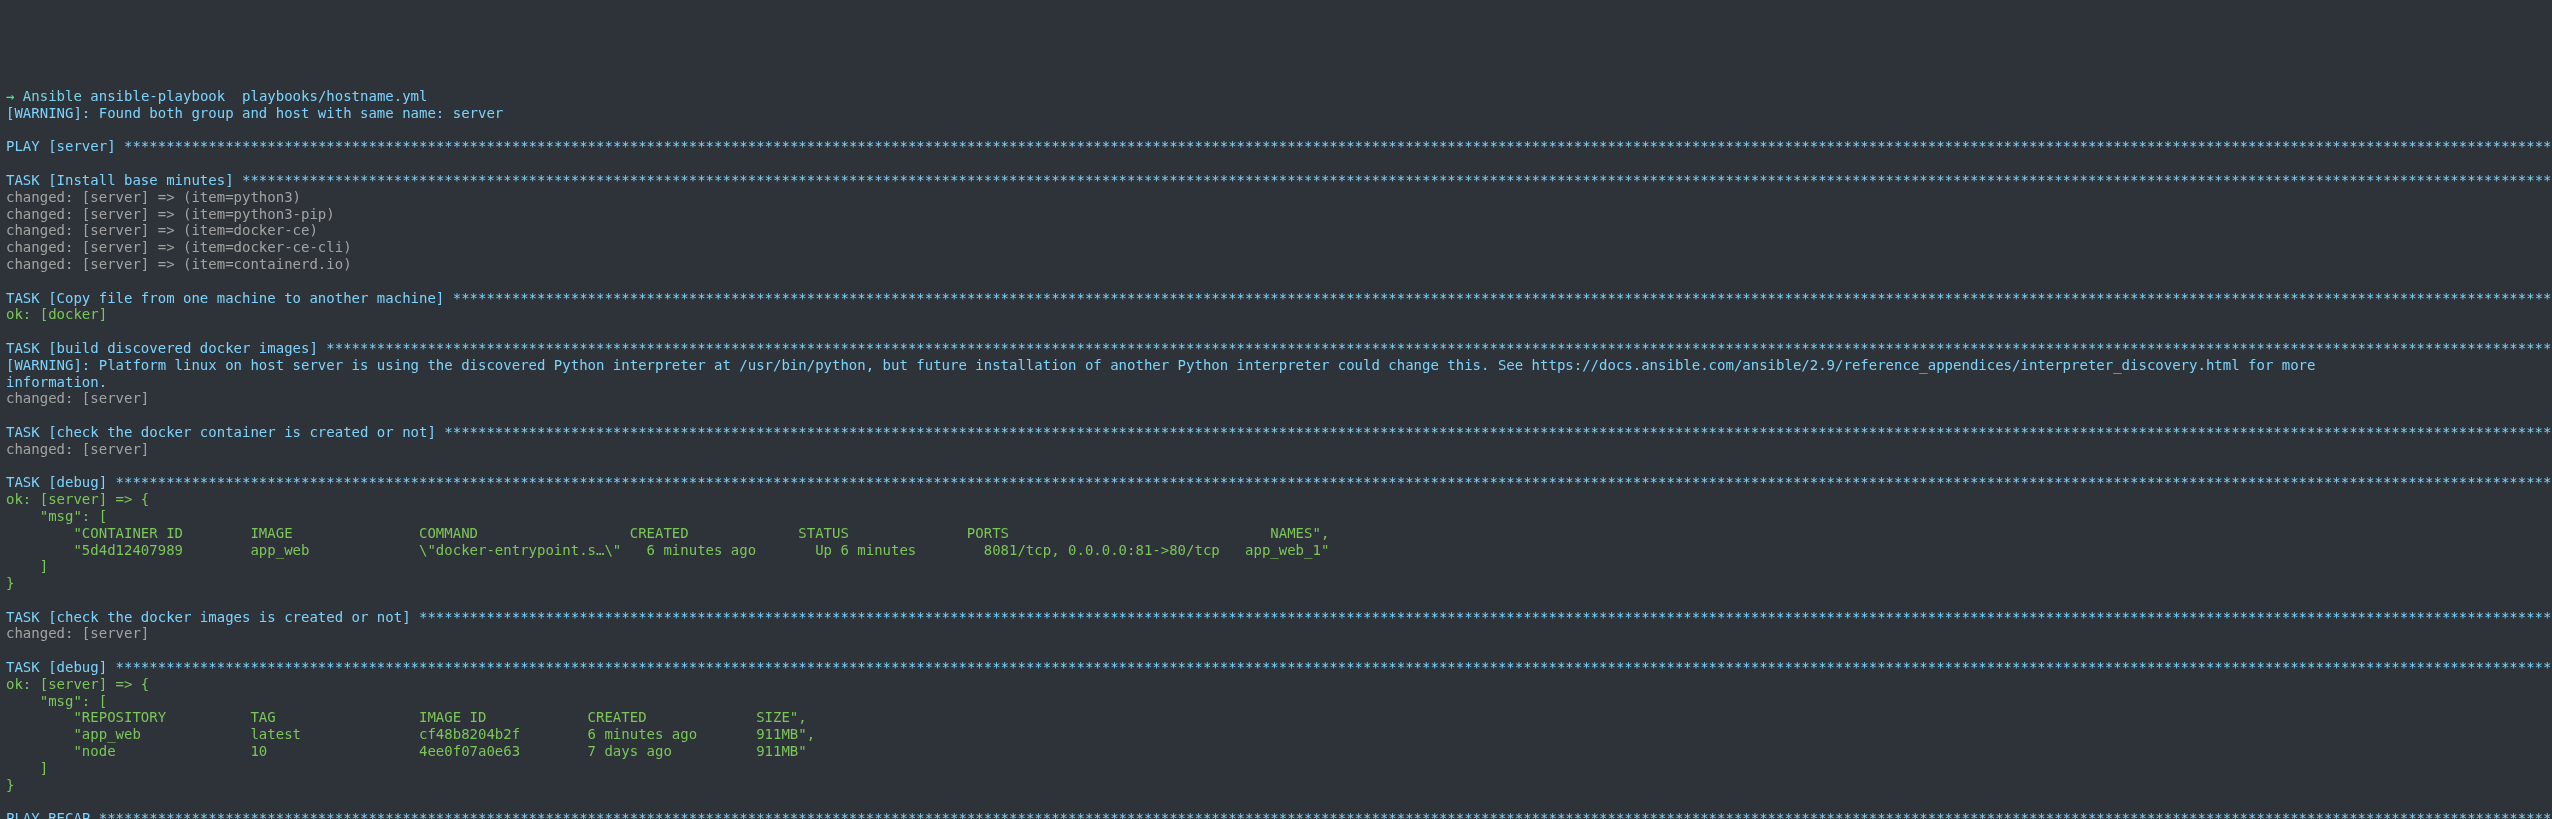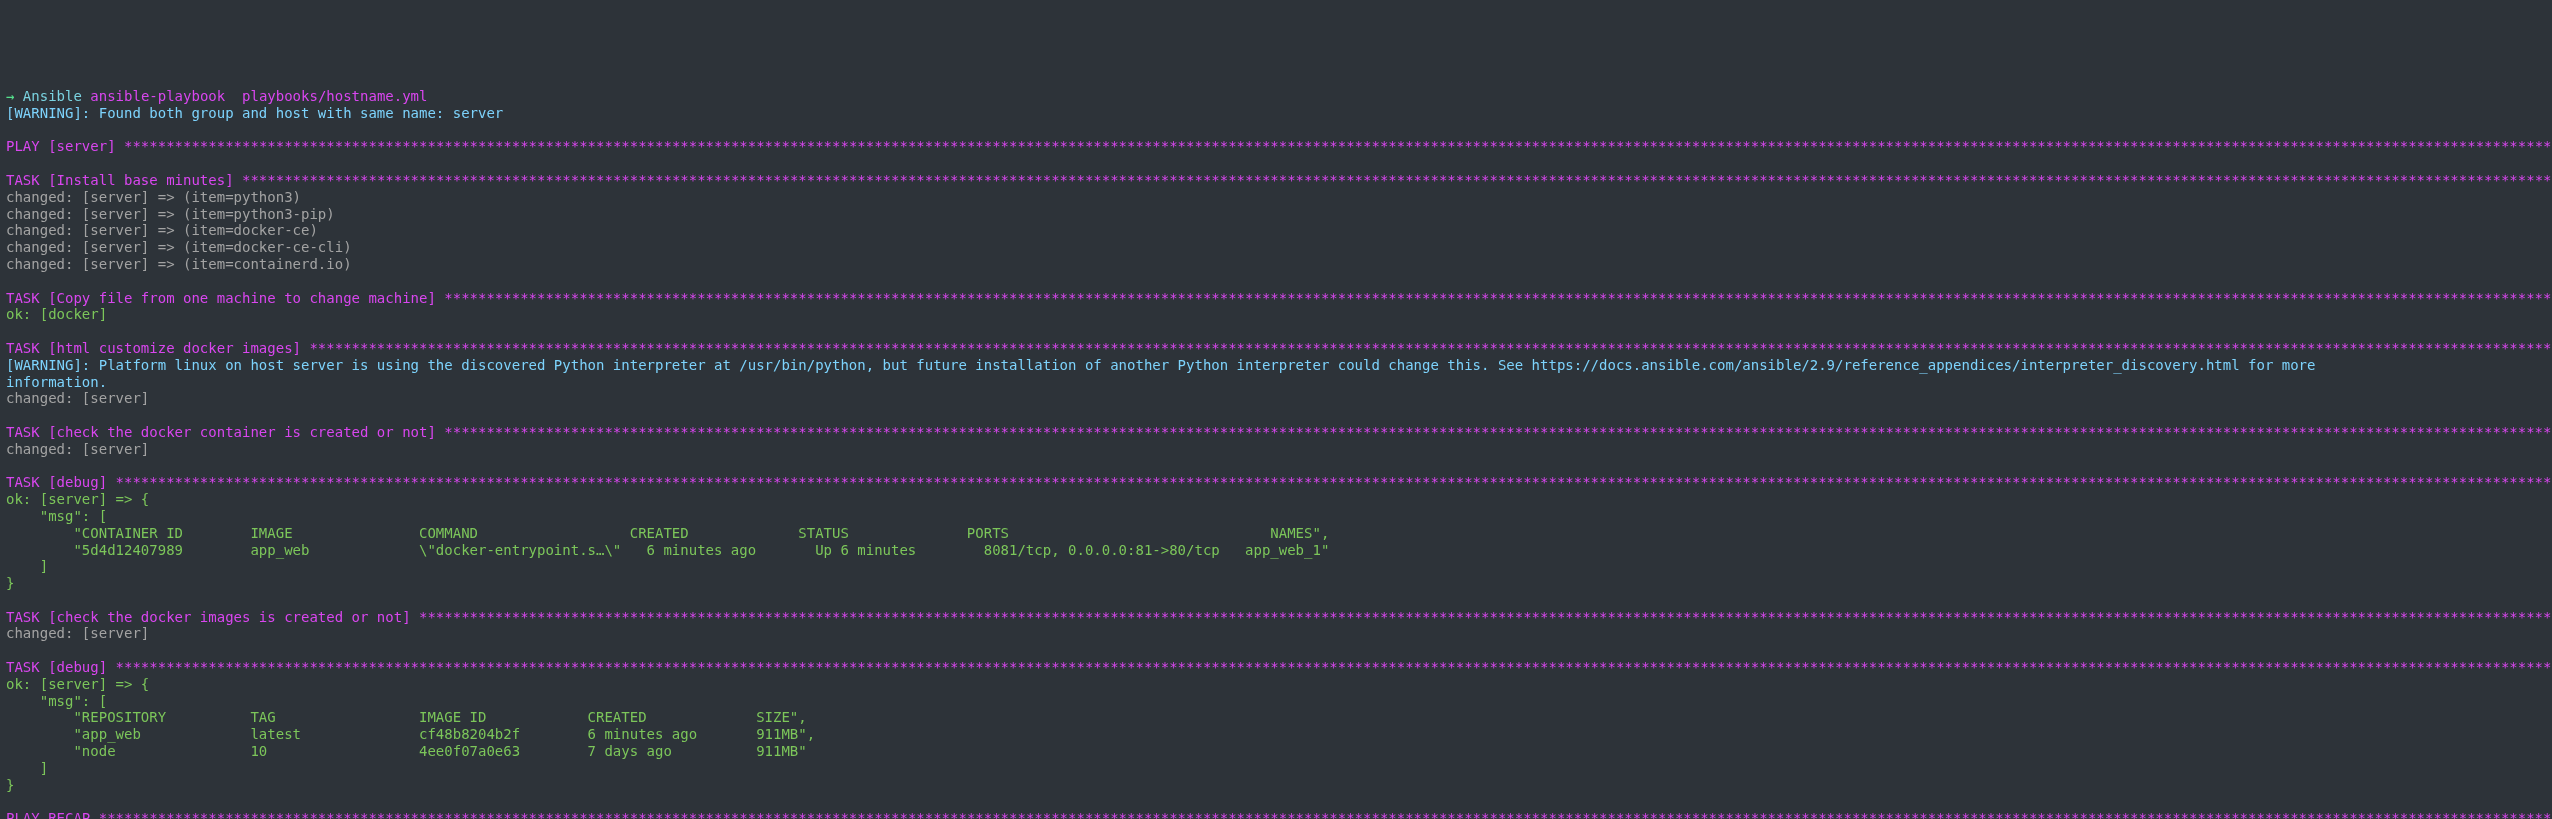--- a/index.html
+++ b/index.html
@@ -9,21 +9,21 @@
     font-family:"DejaVu Sans Mono","Menlo","Consolas",monospace;
     font-size:14px;
     line-height:16.8px;
     color:#d1d1d1;
     white-space:pre;
     overflow:hidden;
   }
   body { padding:4px 6px; }
   .arrow   { color:#55e08c; }
   .cyan    { color:#7ad3e0; font-weight:normal; }
-  .white   { color:#d946ef; }
+  .white   { color:#7dd3fc; }
   .magenta { color:#7dd3fc; }
   .changed { color:#a3a3a3; }
   .ok      { color:#7cc65a; }
 </style>
 </head>
 <body>
 
 
 
 <div><span><span class="arrow">→ </span><span class="cyan">Ansible</span><span class="white"> ansible-playbook  playbooks/hostname.yml</span></span>
@@ -31,24 +31,24 @@
 <span> </span>
 <span class="white"><span>PLAY [server] </span><span>*************************************************************************************************************************************************************************************************************************************************************************************************</span></span>
 <span> </span>
 <span class="white"><span>TASK [Install base minutes] </span><span>**********************************************************************************************************************************************************************************************************************************************************************************</span></span>
 <span class="changed">changed: [server] =&gt; (item=python3)</span>
 <span class="changed">changed: [server] =&gt; (item=python3-pip)</span>
 <span class="changed">changed: [server] =&gt; (item=docker-ce)</span>
 <span class="changed">changed: [server] =&gt; (item=docker-ce-cli)</span>
 <span class="changed">changed: [server] =&gt; (item=containerd.io)</span>
 <span> </span>
-<span class="white"><span>TASK [Copy file from one machine to change machine] </span><span>**********************************************************************************************************************************************************************************************************************************************************</span></span>
+<span class="white"><span>TASK [Copy file from one machine to another machine] </span><span>**********************************************************************************************************************************************************************************************************************************************************</span></span>
 <span class="ok">ok: [docker]</span>
 <span> </span>
-<span class="white"><span>TASK [html customize docker images] </span><span>**************************************************************************************************************************************************************************************************************************************************************************</span></span>
+<span class="white"><span>TASK [build discovered docker images] </span><span>**************************************************************************************************************************************************************************************************************************************************************************</span></span>
 <span class="magenta">[WARNING]: Platform linux on host server is using the discovered Python interpreter at /usr/bin/python, but future installation of another Python interpreter could change this. See https://docs.ansible.com/ansible/2.9/reference_appendices/interpreter_discovery.html for more</span>
 <span class="magenta">information.</span>
 <span class="changed">changed: [server]</span>
 <span> </span>
 <span class="white"><span>TASK [check the docker container is created or not] </span><span>***********************************************************************************************************************************************************************************************************************************************************</span></span>
 <span class="changed">changed: [server]</span>
 <span> </span>
 <span class="white"><span>TASK [debug] </span><span>**************************************************************************************************************************************************************************************************************************************************************************************************</span></span>
 <span class="ok">ok: [server] =&gt; {</span>
 <span class="ok">    "msg": [</span>

